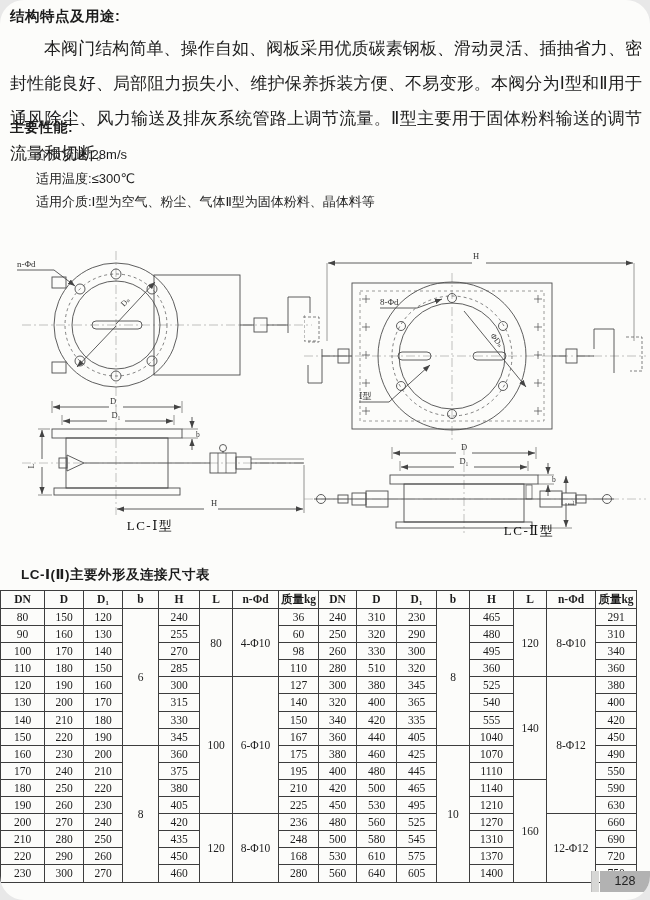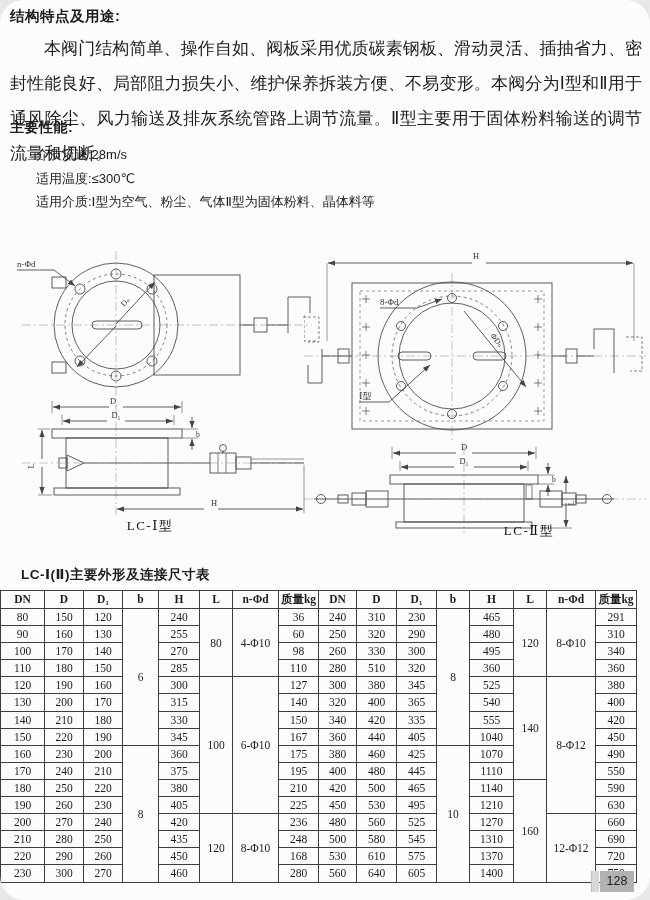--- a/index.html
+++ b/index.html
@@ -10,21 +10,21 @@
         text-align:justify;text-indent:2em;}
   .h2{position:absolute;left:10px;top:119px;font-size:14px;font-weight:bold;letter-spacing:.5px;}
   .perf{position:absolute;left:36px;top:143px;font-size:13px;line-height:23.5px;}
   .tbl-title{position:absolute;left:7px;top:566px;font-size:13.5px;font-weight:bold;letter-spacing:.5px;padding-left:14px;}
   table.dim{position:absolute;left:0;top:590px;width:636px;border-collapse:collapse;
             table-layout:fixed;border:1.5px solid #2e2e2e;}
   table.dim th,table.dim td{border:1px solid #3d3d3d;text-align:center;padding:0;
             font-family:"Liberation Serif","DejaVu Serif",serif;font-size:11.5px;
             height:16.1px;line-height:16.1px;overflow:hidden;white-space:nowrap;}
   table.dim th{height:17px;font-weight:bold;font-size:11.5px;}
-  .pagenum{position:absolute;left:600px;top:871px;width:34px;height:21px;background:#b2b2b2;
+  .pagenum{position:absolute;left:600px;top:871px;width:50px;height:21px;background:#b2b2b2;
            text-align:center;line-height:21px;font-size:12.5px;color:#222;}
   .pagestripe{position:absolute;left:591px;top:871px;width:7px;height:21px;background:#d7d7d5;
            border-left:1px solid #bdbdbd;}
   svg{position:absolute;}
   svg text{font-family:"Liberation Serif","DejaVu Serif",serif;fill:#333;stroke:none;}
   .cap{font-size:13px;letter-spacing:1.5px;fill:#111;}
 </style>
 </head>
 <body>
 

